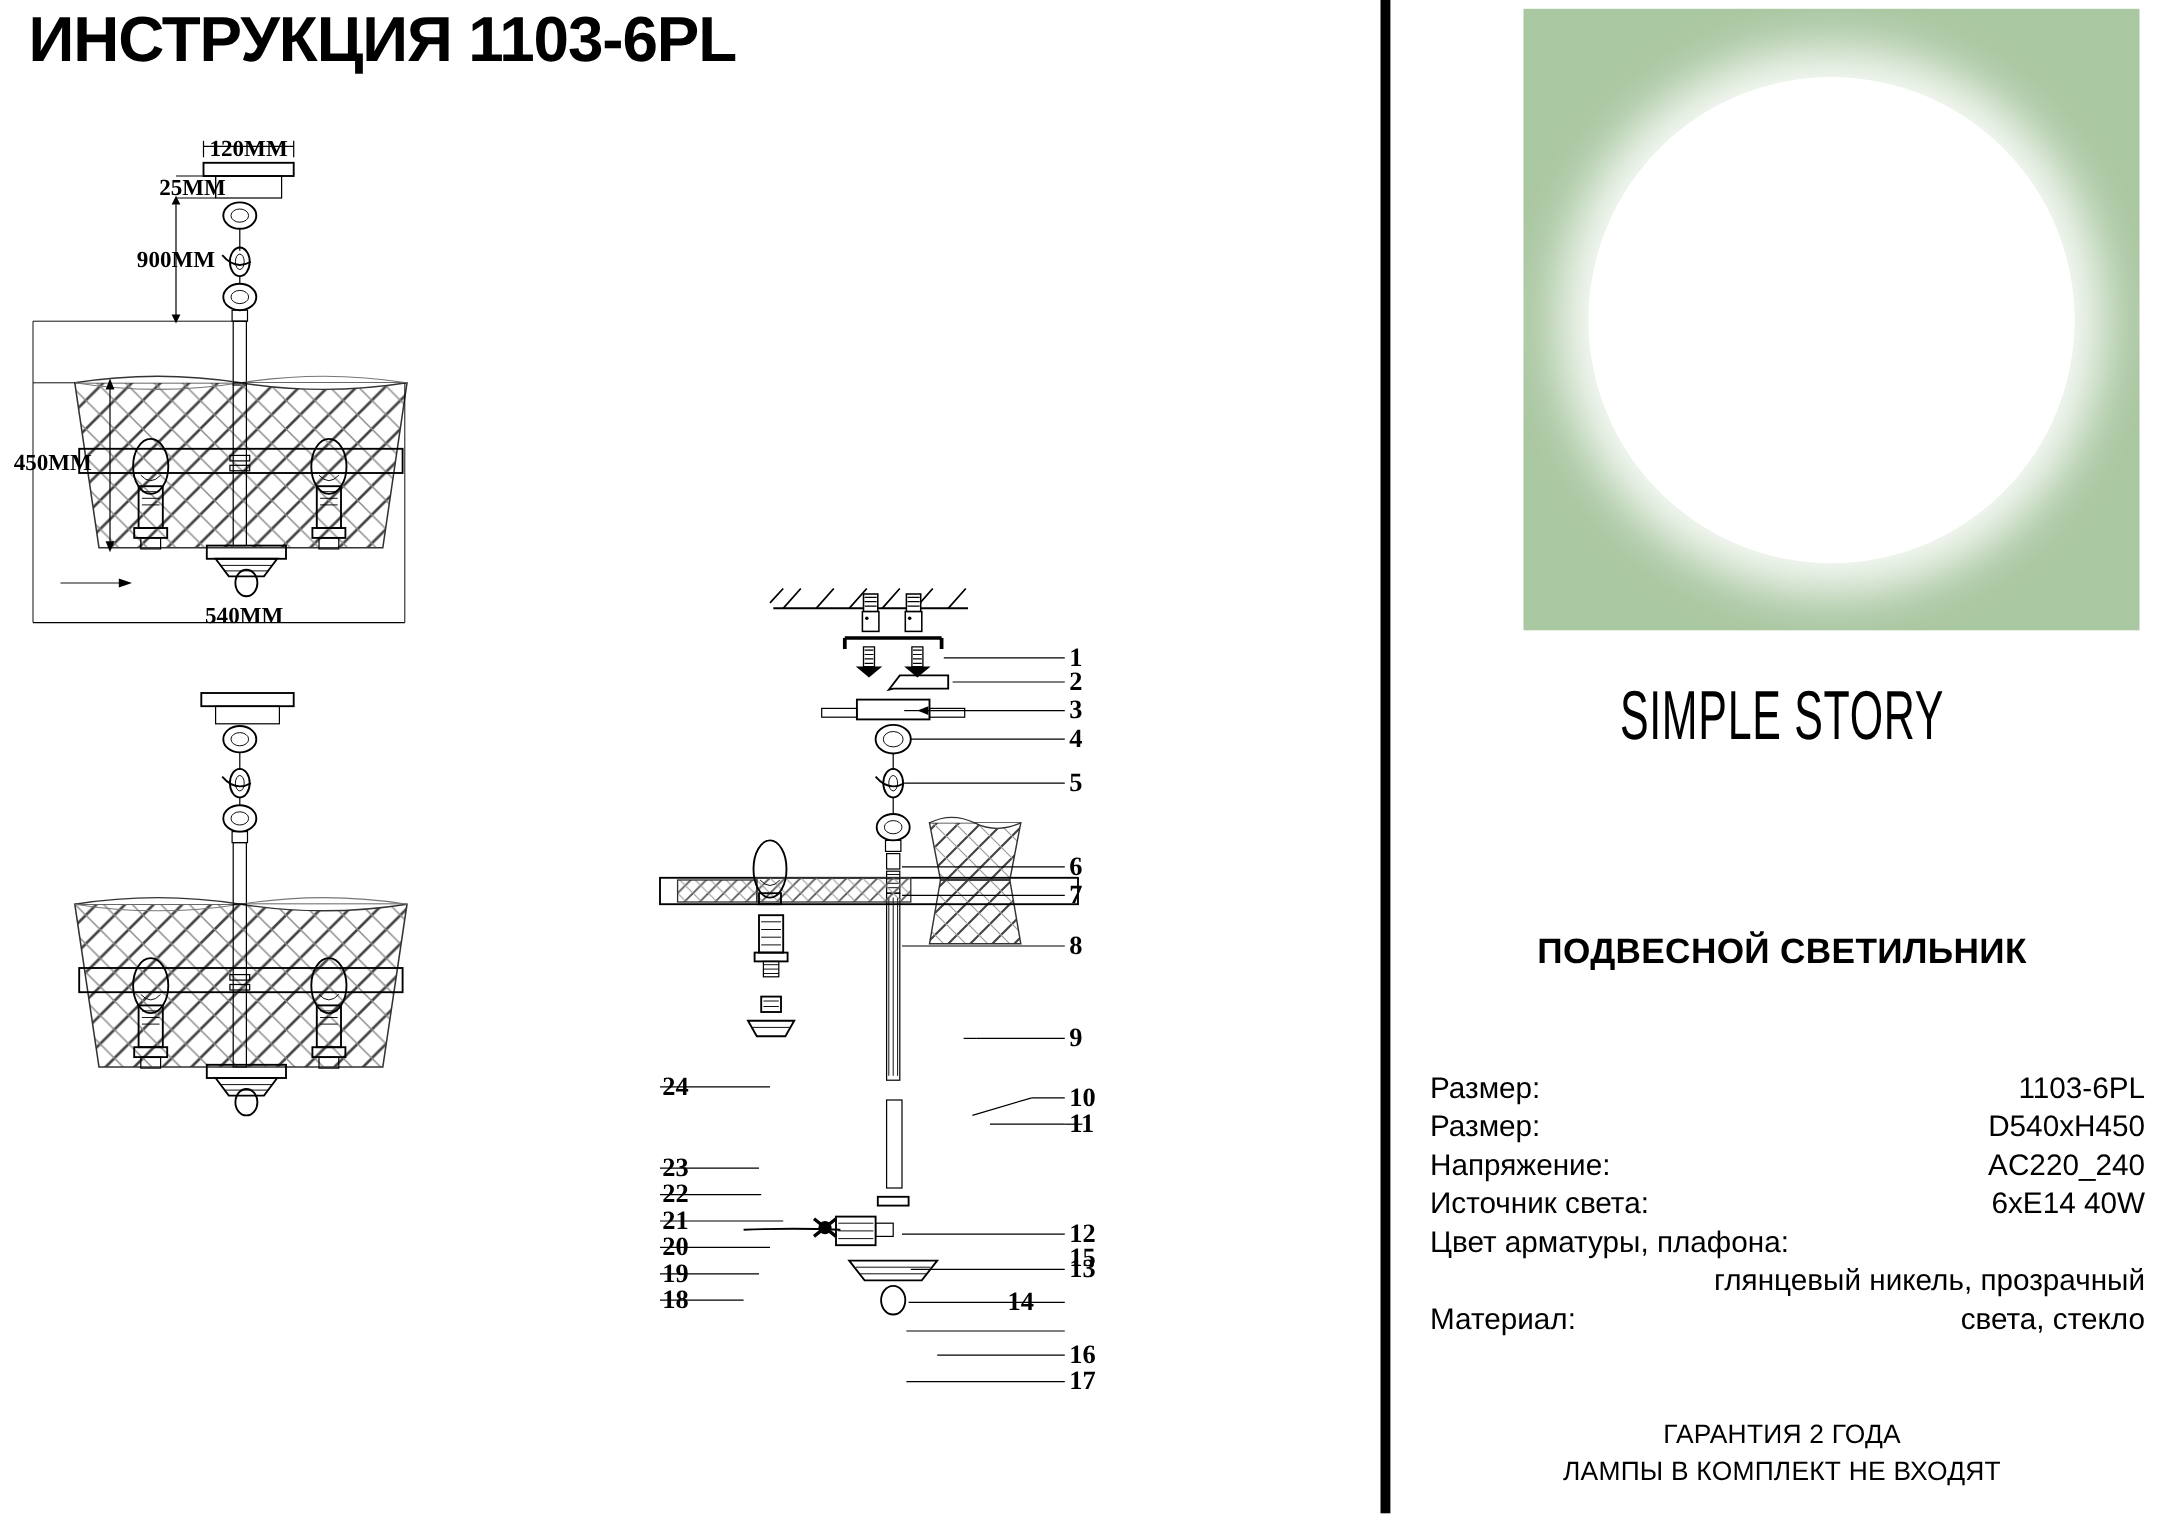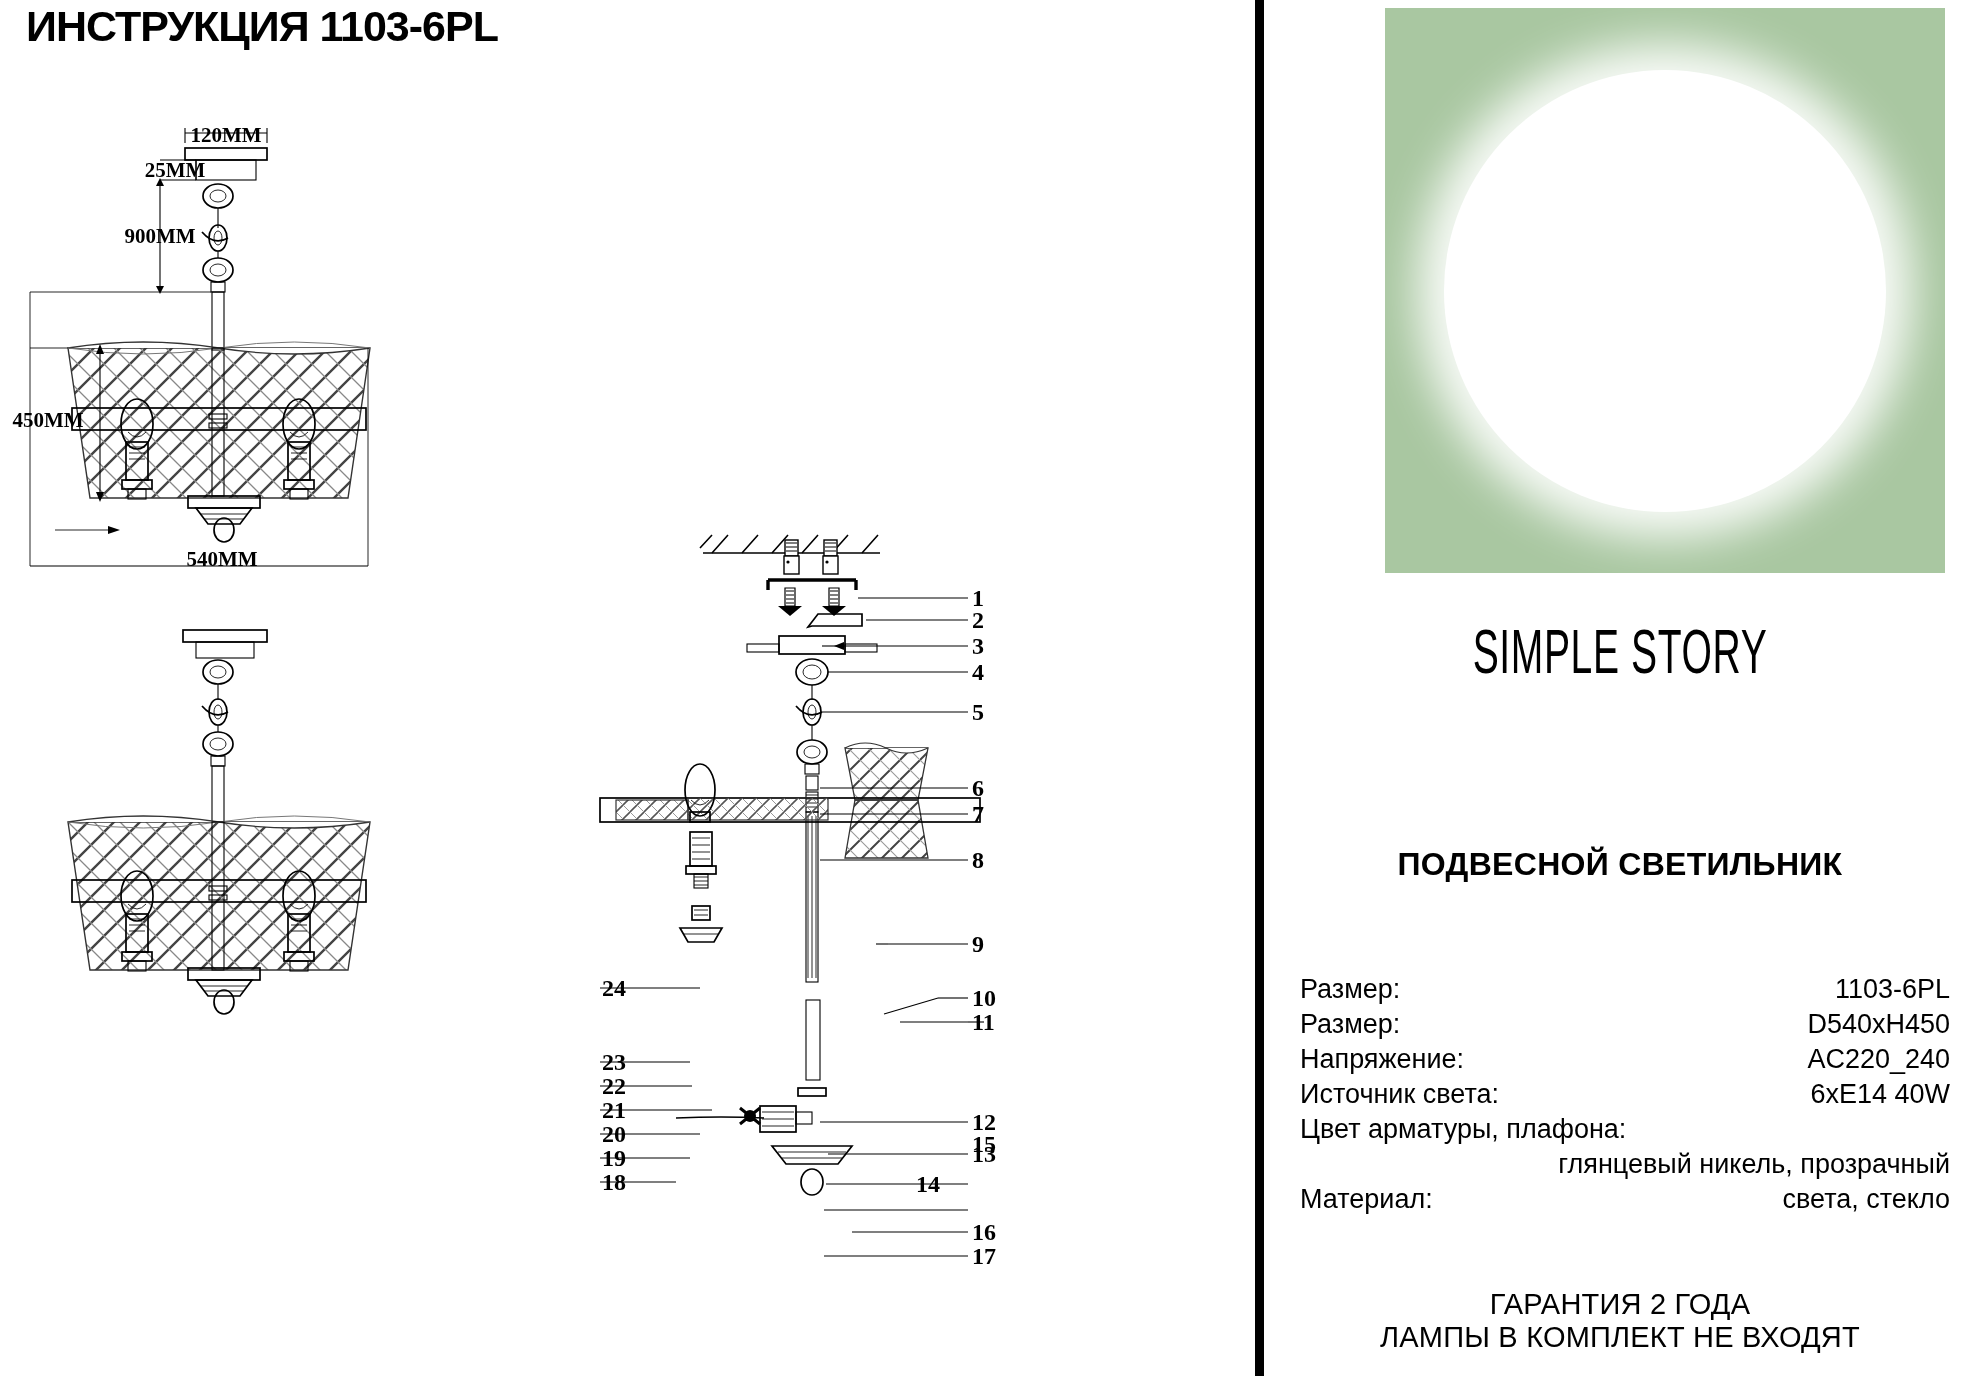--- a/index.html
+++ b/index.html
@@ -1,20 +1,20 @@
 <!DOCTYPE html>
 <html><head>
 <meta charset="utf-8">
 <style>
   html,body{margin:0;padding:0;background:#ffffff;}
   body{width:1968px;height:1376px;position:relative;overflow:hidden;
        font-family:"Liberation Sans",sans-serif;color:#000;}
 
   
-  #page-title{position:absolute;left:26px;top:2px;font-size:43px;font-weight:bold;
+  #page-title{position:absolute;left:26px;top:2px;font-size:58px;font-weight:bold;
     letter-spacing:-1px;font-family:"Liberation Sans",sans-serif;white-space:nowrap;}
 
   
   #divider{position:absolute;left:1255px;top:0;width:9px;height:1376px;background:#000;}
 
   
   #right-col{position:absolute;left:1290px;top:0;width:660px;height:1376px;}
 
   #hero{position:absolute;left:95px;top:8px;width:560px;height:565px;
         background:#a9c7a1;}
@@ -32,21 +32,21 @@
 
   #spec-table{position:absolute;left:10px;top:972px;width:650px;font-size:27px;
     line-height:35px;}
   .spec-row{display:flex;justify-content:space-between;white-space:nowrap;}
   .spec-row .k{text-align:left;}
   .spec-row .v{text-align:right;}
   .spec-full{text-align:left;}
   .spec-indent{text-align:right;}
 
   #footer{position:absolute;left:0;top:1288px;width:660px;text-align:center;
-    font-size:29px;line-height:33px;letter-spacing:.2px;}
+    font-size:24px;line-height:33px;letter-spacing:.2px;}
 
   
   #drawings{position:absolute;left:0;top:0;width:1450px;height:1376px;border-radius:26px;}
   svg{display:block;}
   .dimtxt{font-family:"Liberation Serif",serif;font-weight:bold;font-size:21px;}
   .callout{font-family:"Liberation Serif",serif;font-weight:bold;font-size:24px;}
   .ln{stroke:#000;fill:none;}
   .thin{stroke-width:1.1;}
   .med{stroke-width:1.7;}
   .hair{stroke-width:.85;}

